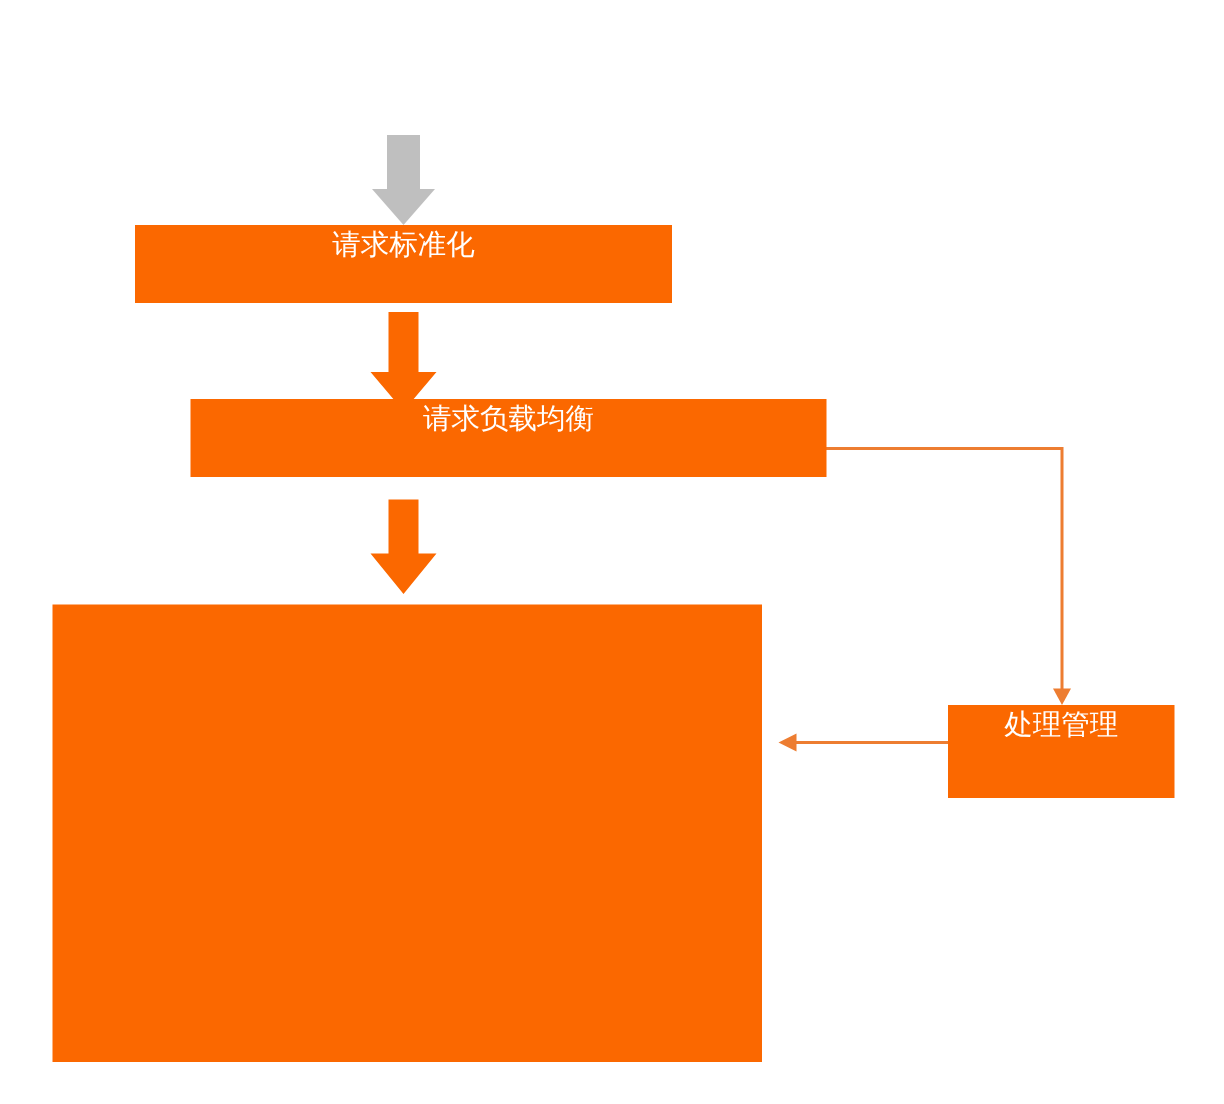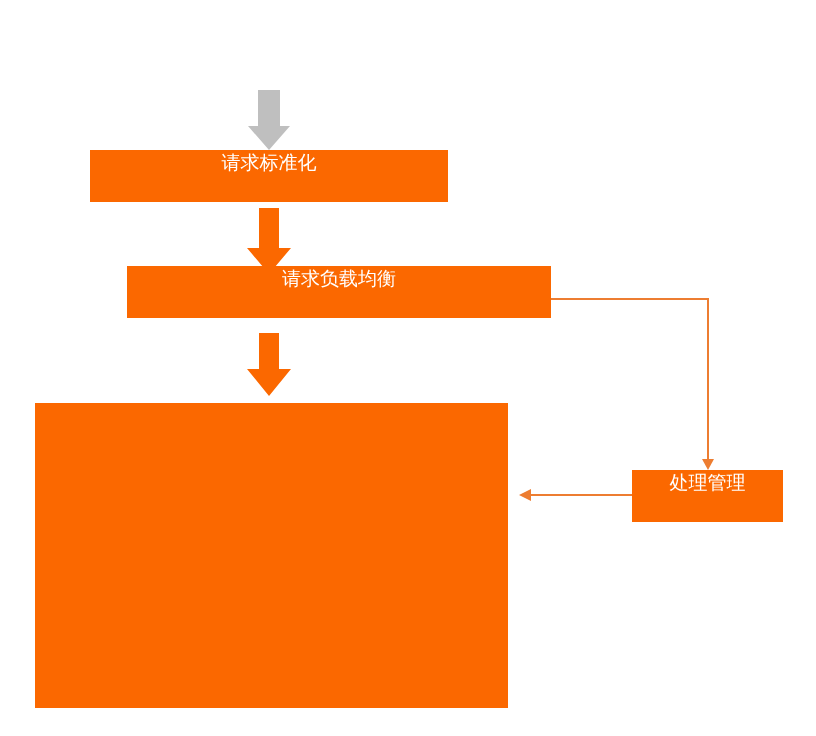--- a/index.html
+++ b/index.html
@@ -60,21 +60,21 @@
     left: 90px;  top: 150px;  width: 358px; height: 52px;
   }
   #node-loadbalance {
     left: 90px;  top: 266px;  width: 424px; height: 52px; margin-left: 37px;
   }
   #node-container {
     left: 35px;  top: 403px;  width: 473px; height: 305px;
     display: block;
   }
   #node-manager {
-    left: 632px; top: 470px;  width: 151px; height: 52px;
+    left: 632px; top: 470px;  width: 151px; height: 62px;
   }
 </style>
 </head>
 <body>
 
 <div id="diagram-canvas">
 
 
   <svg id="svg-connectors" viewBox="0 0 816 736" xmlns="http://www.w3.org/2000/svg">
 

